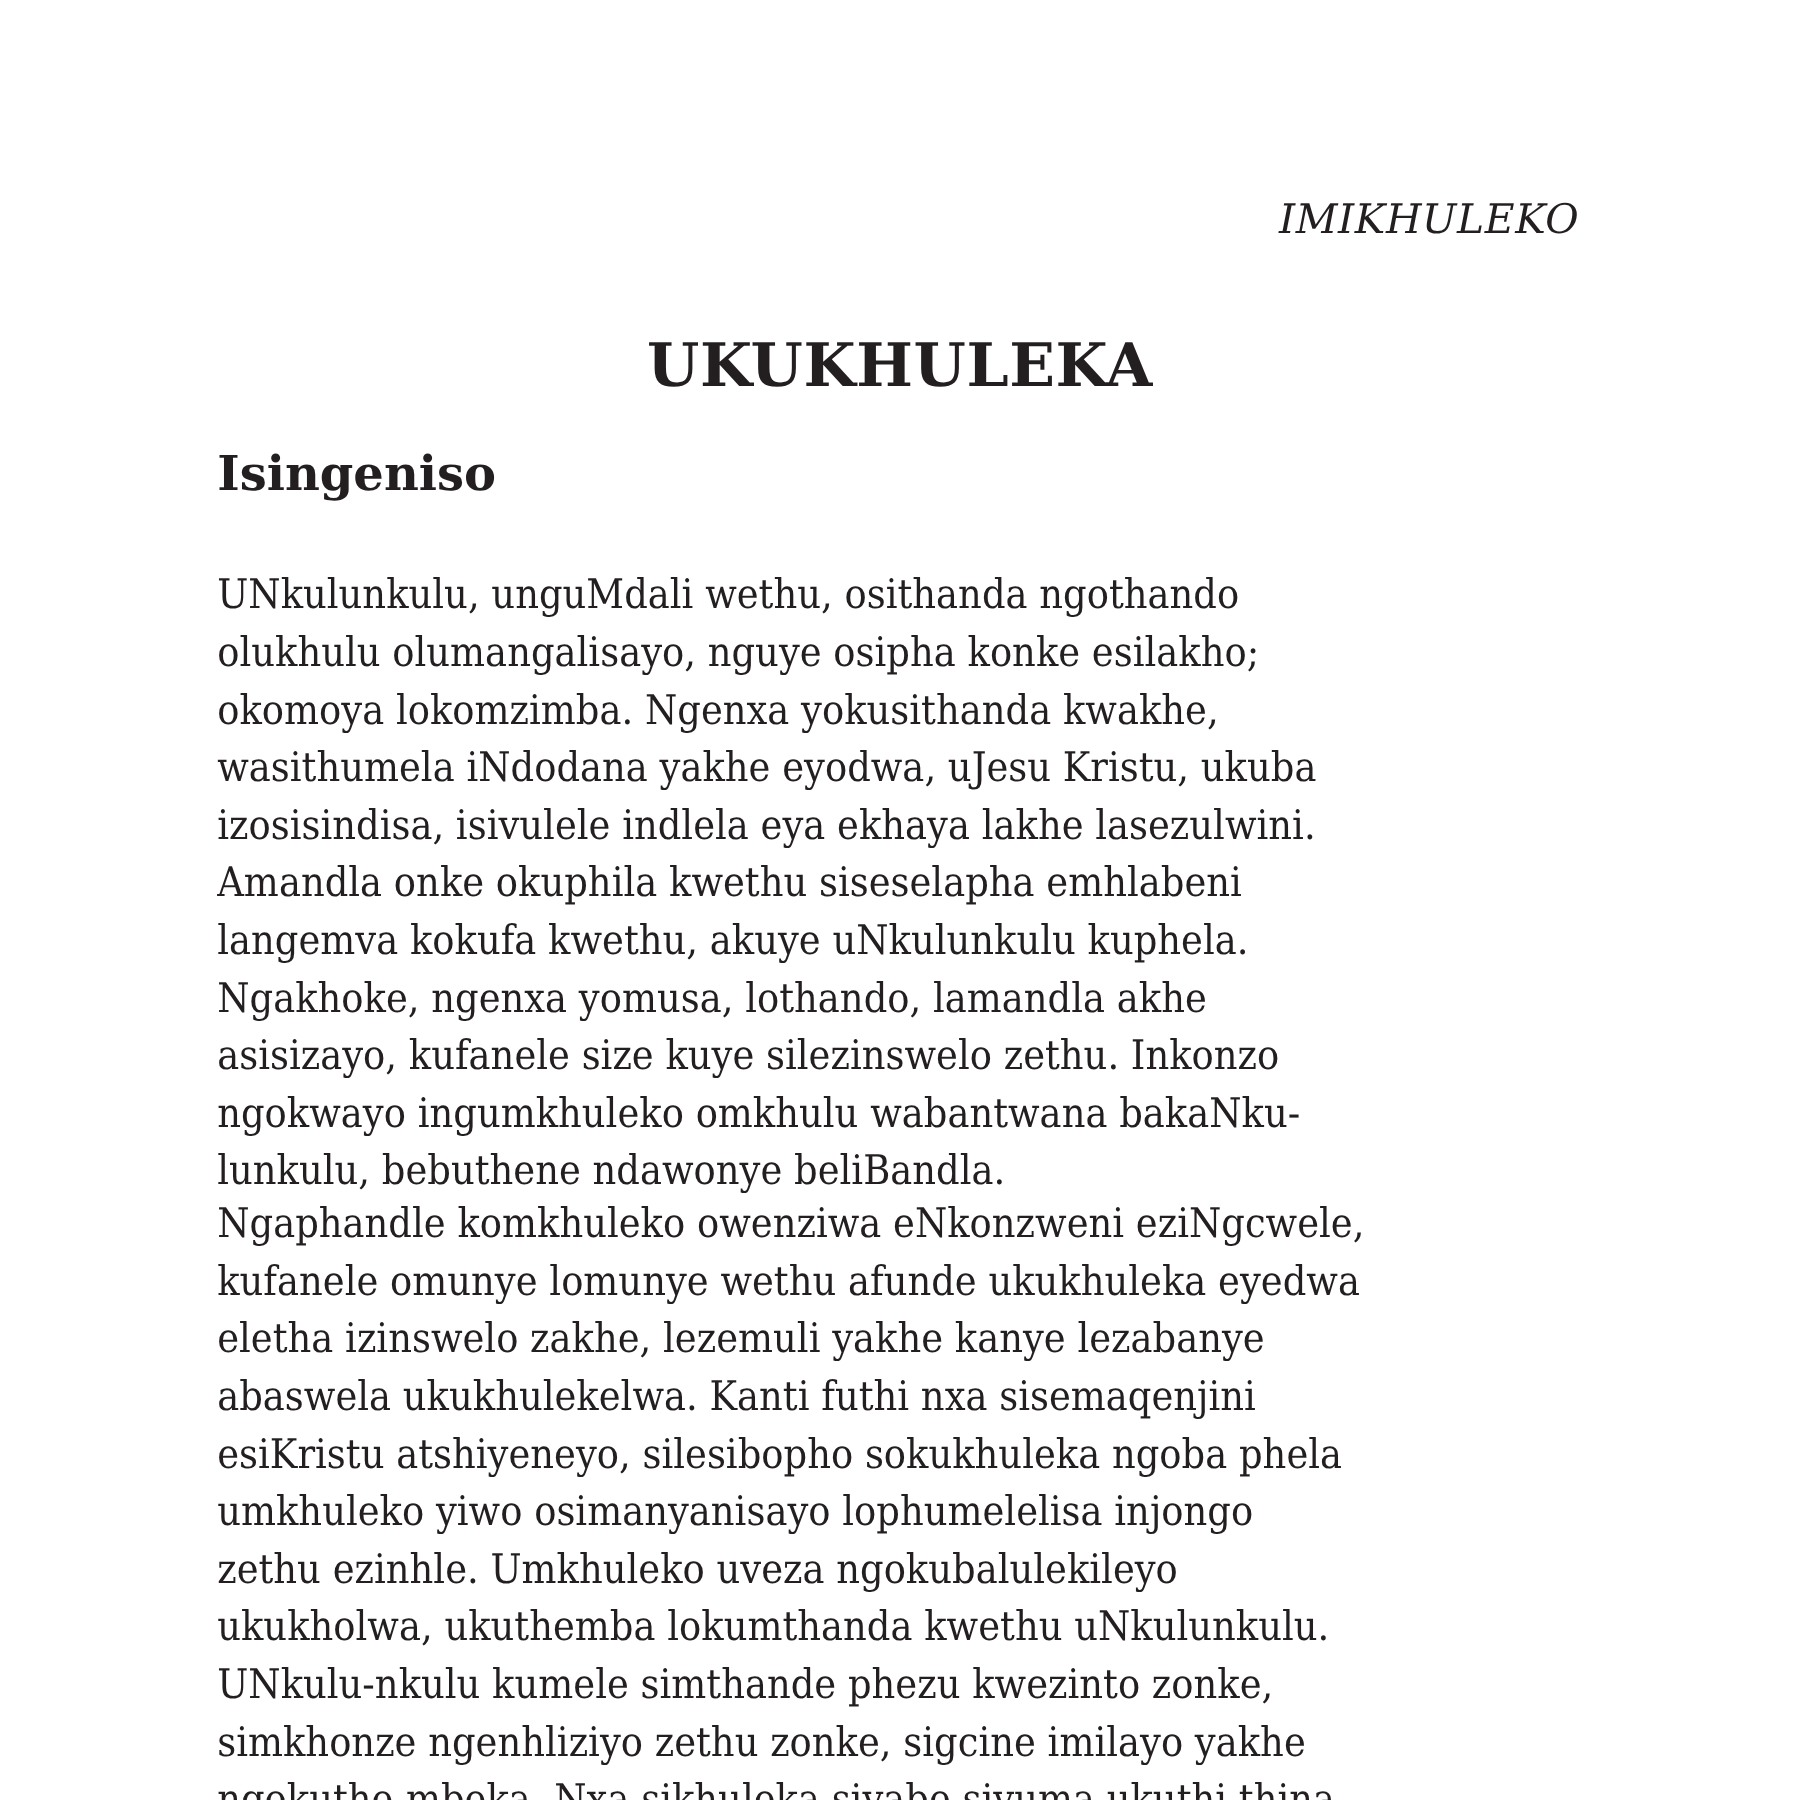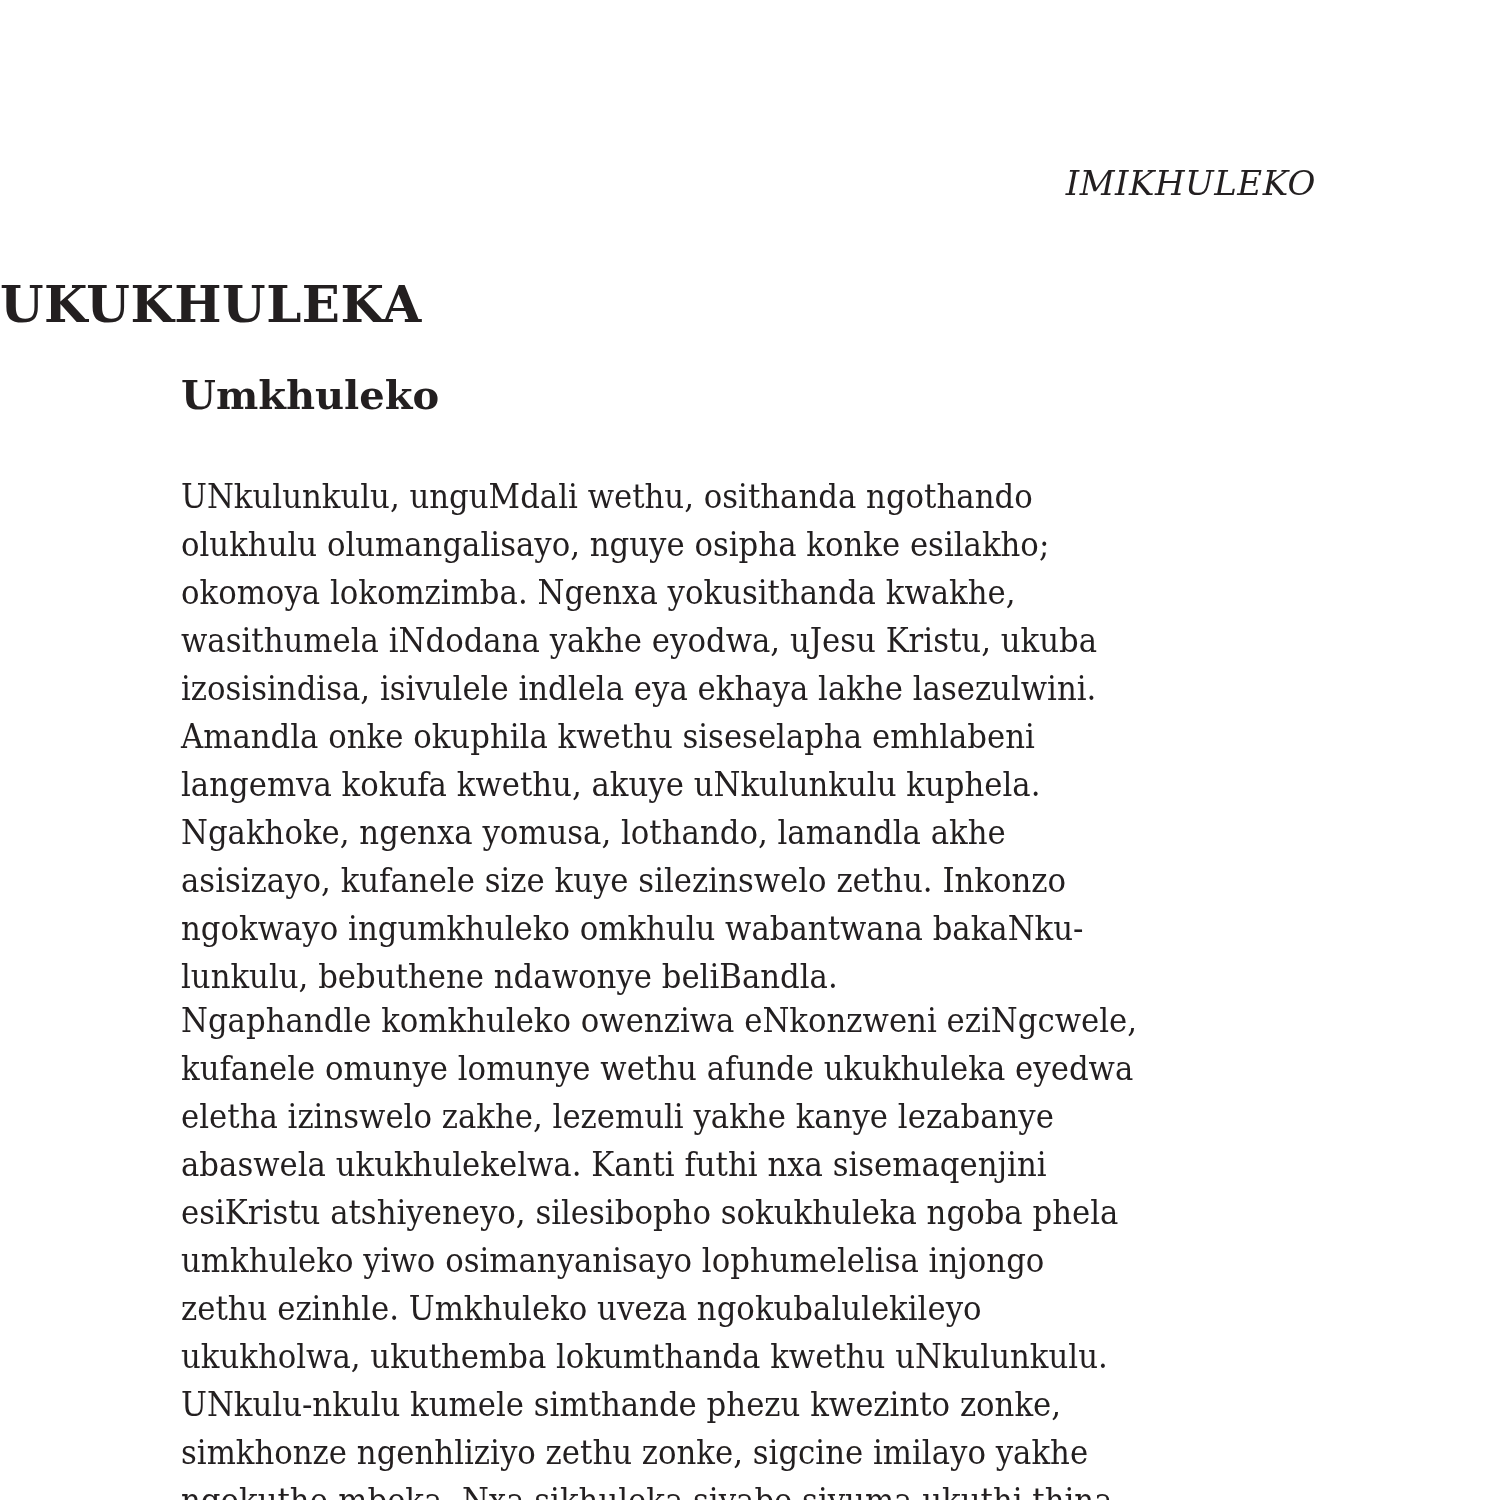--- a/index.html
+++ b/index.html
@@ -30,20 +30,21 @@
       letter-spacing: 0.5px;
       font-family: "DejaVu Serif", "Liberation Serif", serif;
       line-height: 1;
       white-space: nowrap;
     }
     .chapter-title {
       position: absolute;
       left: 0;
       width: 1500px;
       top: 280px;
+      text-align: center;
       font-weight: bold;
       font-size: 50px;
       line-height: 1;
       letter-spacing: 0.5px;
       white-space: nowrap;
     }
     .section-heading {
       position: absolute;
       left: 181px;
       top: 375px;
@@ -73,21 +74,21 @@
   </style>
 </head>
 <body>
 
 <div class="page">
 
   <div class="running-header">IMIKHULEKO</div>
 
   <h1 class="chapter-title" style="margin:0;">UKUKHULEKA</h1>
 
-  <h2 class="section-heading" style="margin:0;">Umkhuleko</h2>
+  <h2 class="section-heading" style="margin:0;">Isingeniso</h2>
 
   <p class="para" id="para-1">
     <span class="line">UNkulunkulu, unguMdali wethu, osithanda ngothando</span>
     <span class="line">olukhulu olumangalisayo, nguye osipha konke esilakho;</span>
     <span class="line">okomoya lokomzimba. Ngenxa yokusithanda kwakhe,</span>
     <span class="line">wasithumela iNdodana yakhe eyodwa, uJesu Kristu, ukuba</span>
     <span class="line">izosisindisa, isivulele indlela eya ekhaya lakhe lasezulwini.</span>
     <span class="line">Amandla onke okuphila kwethu siseselapha emhlabeni</span>
     <span class="line">langemva kokufa kwethu, akuye uNkulunkulu kuphela.</span>
     <span class="line">Ngakhoke, ngenxa yomusa, lothando, lamandla akhe</span>

